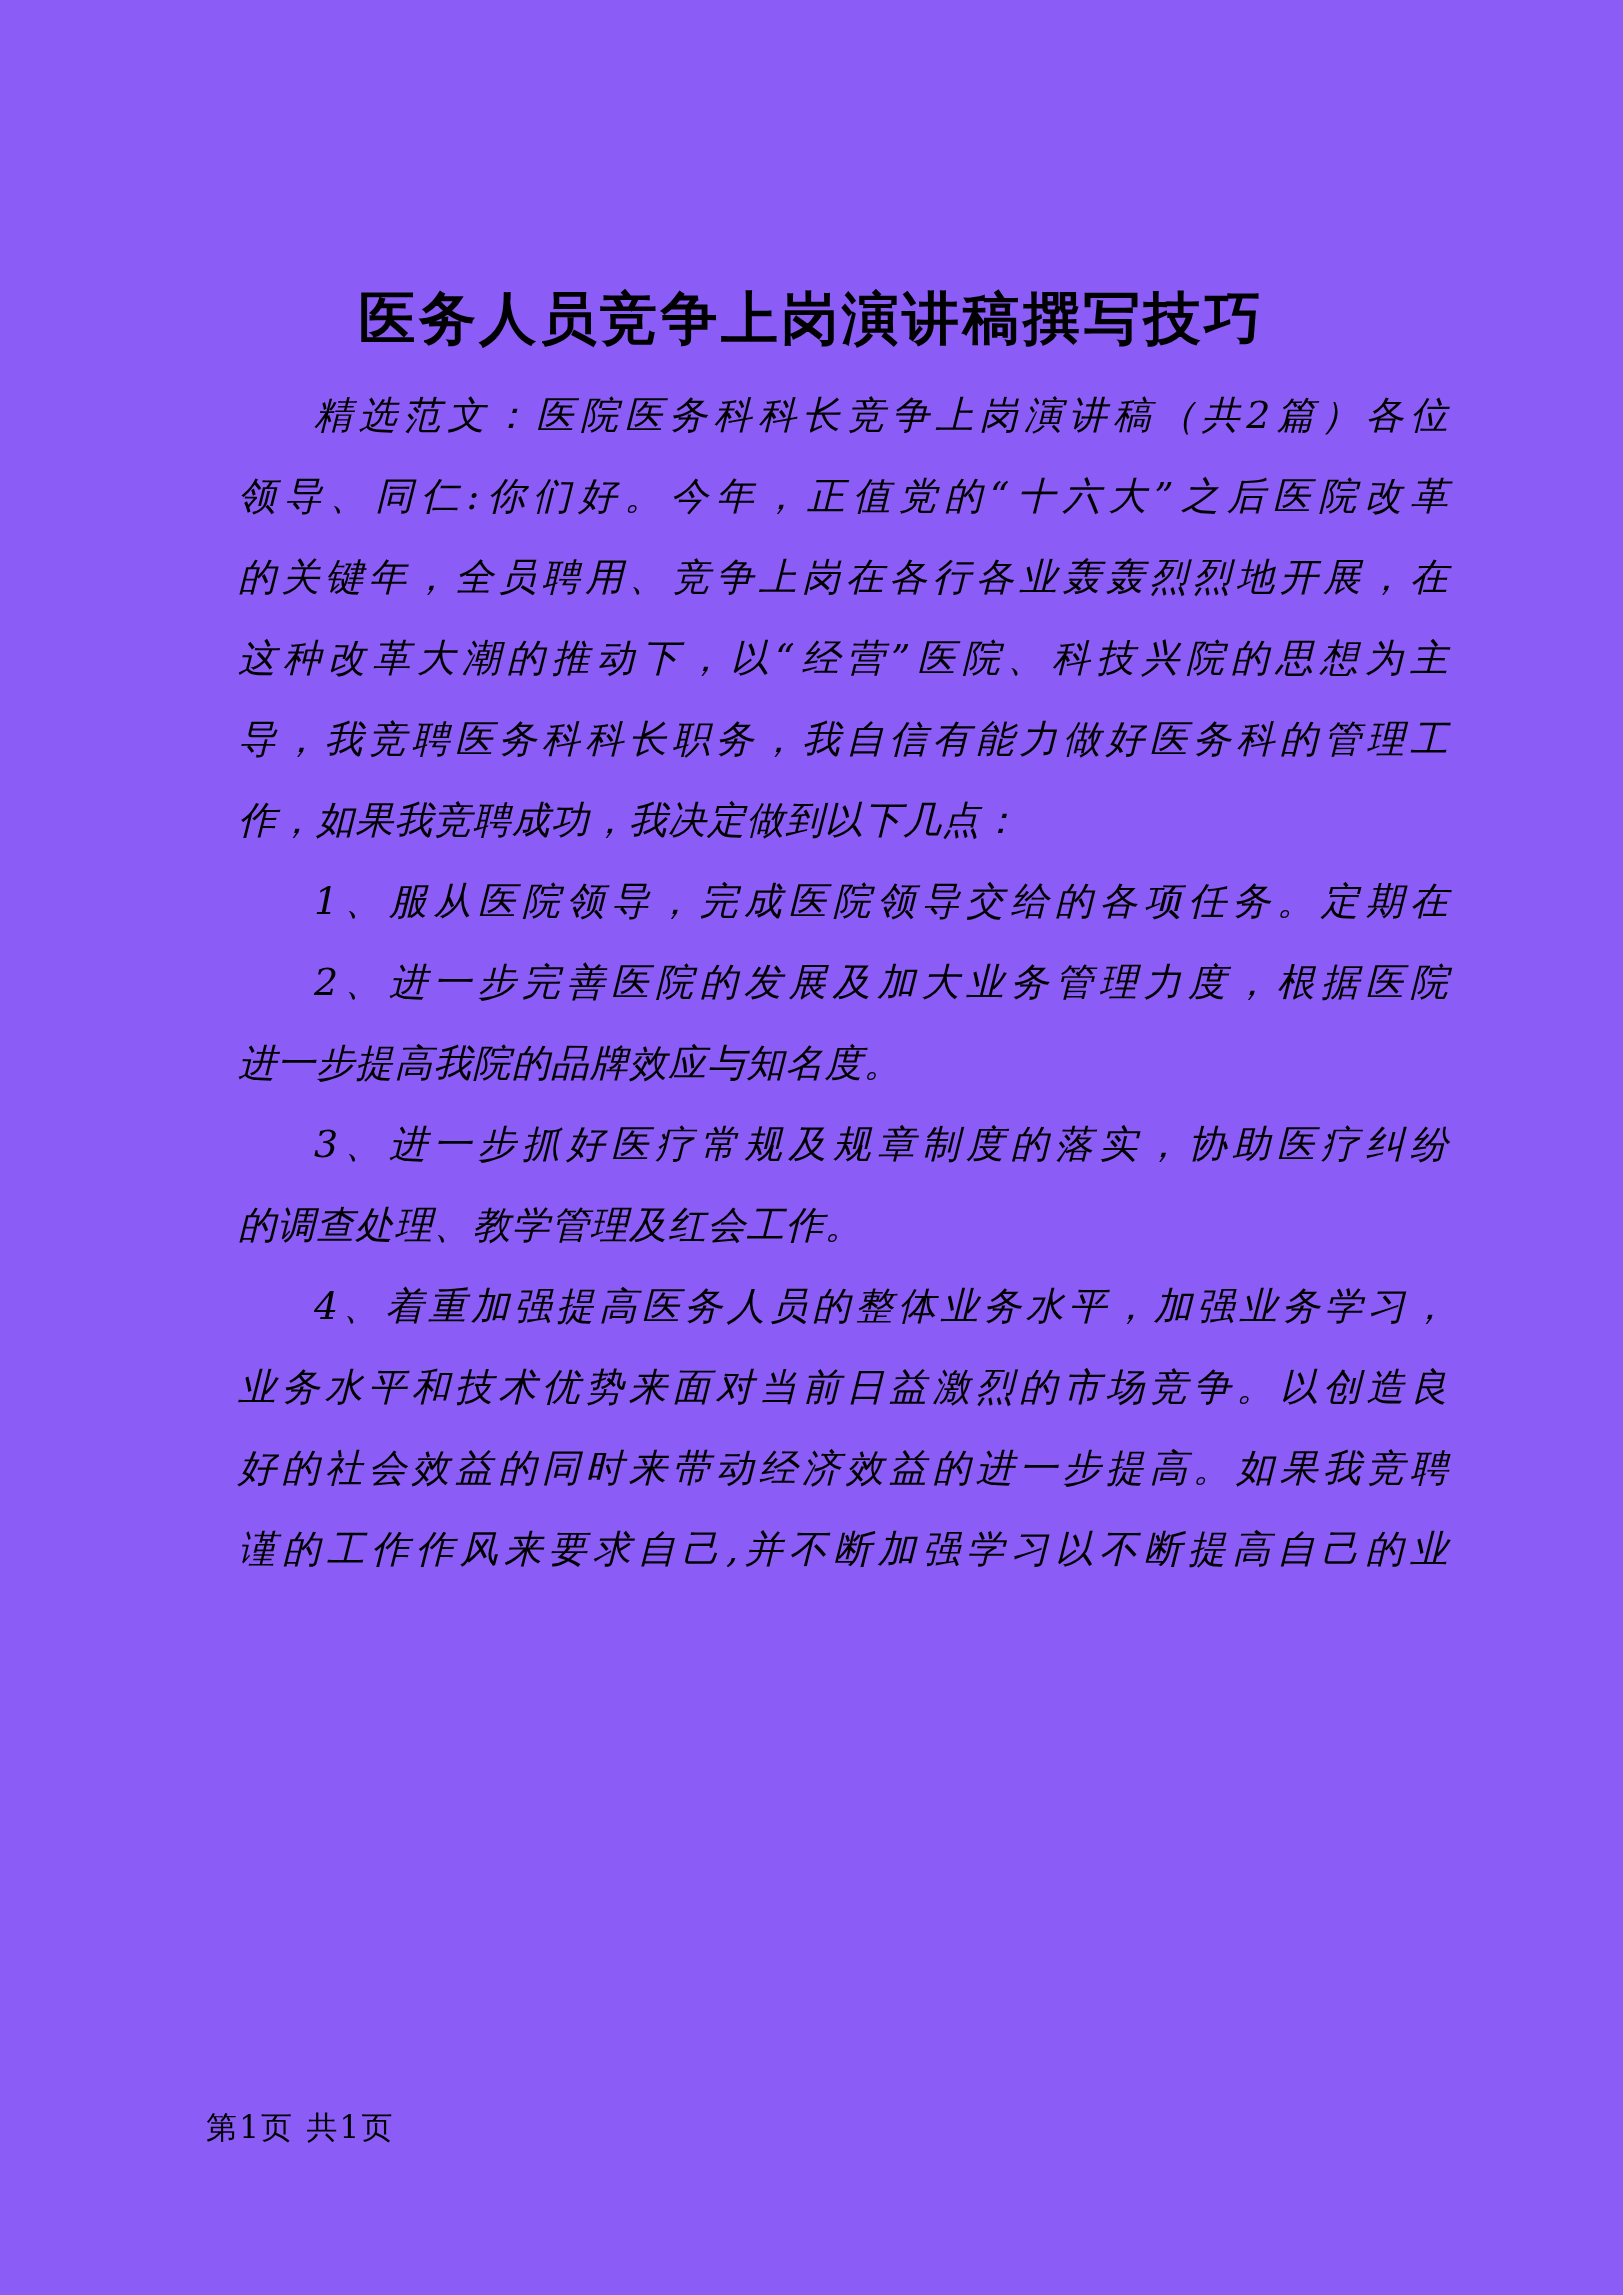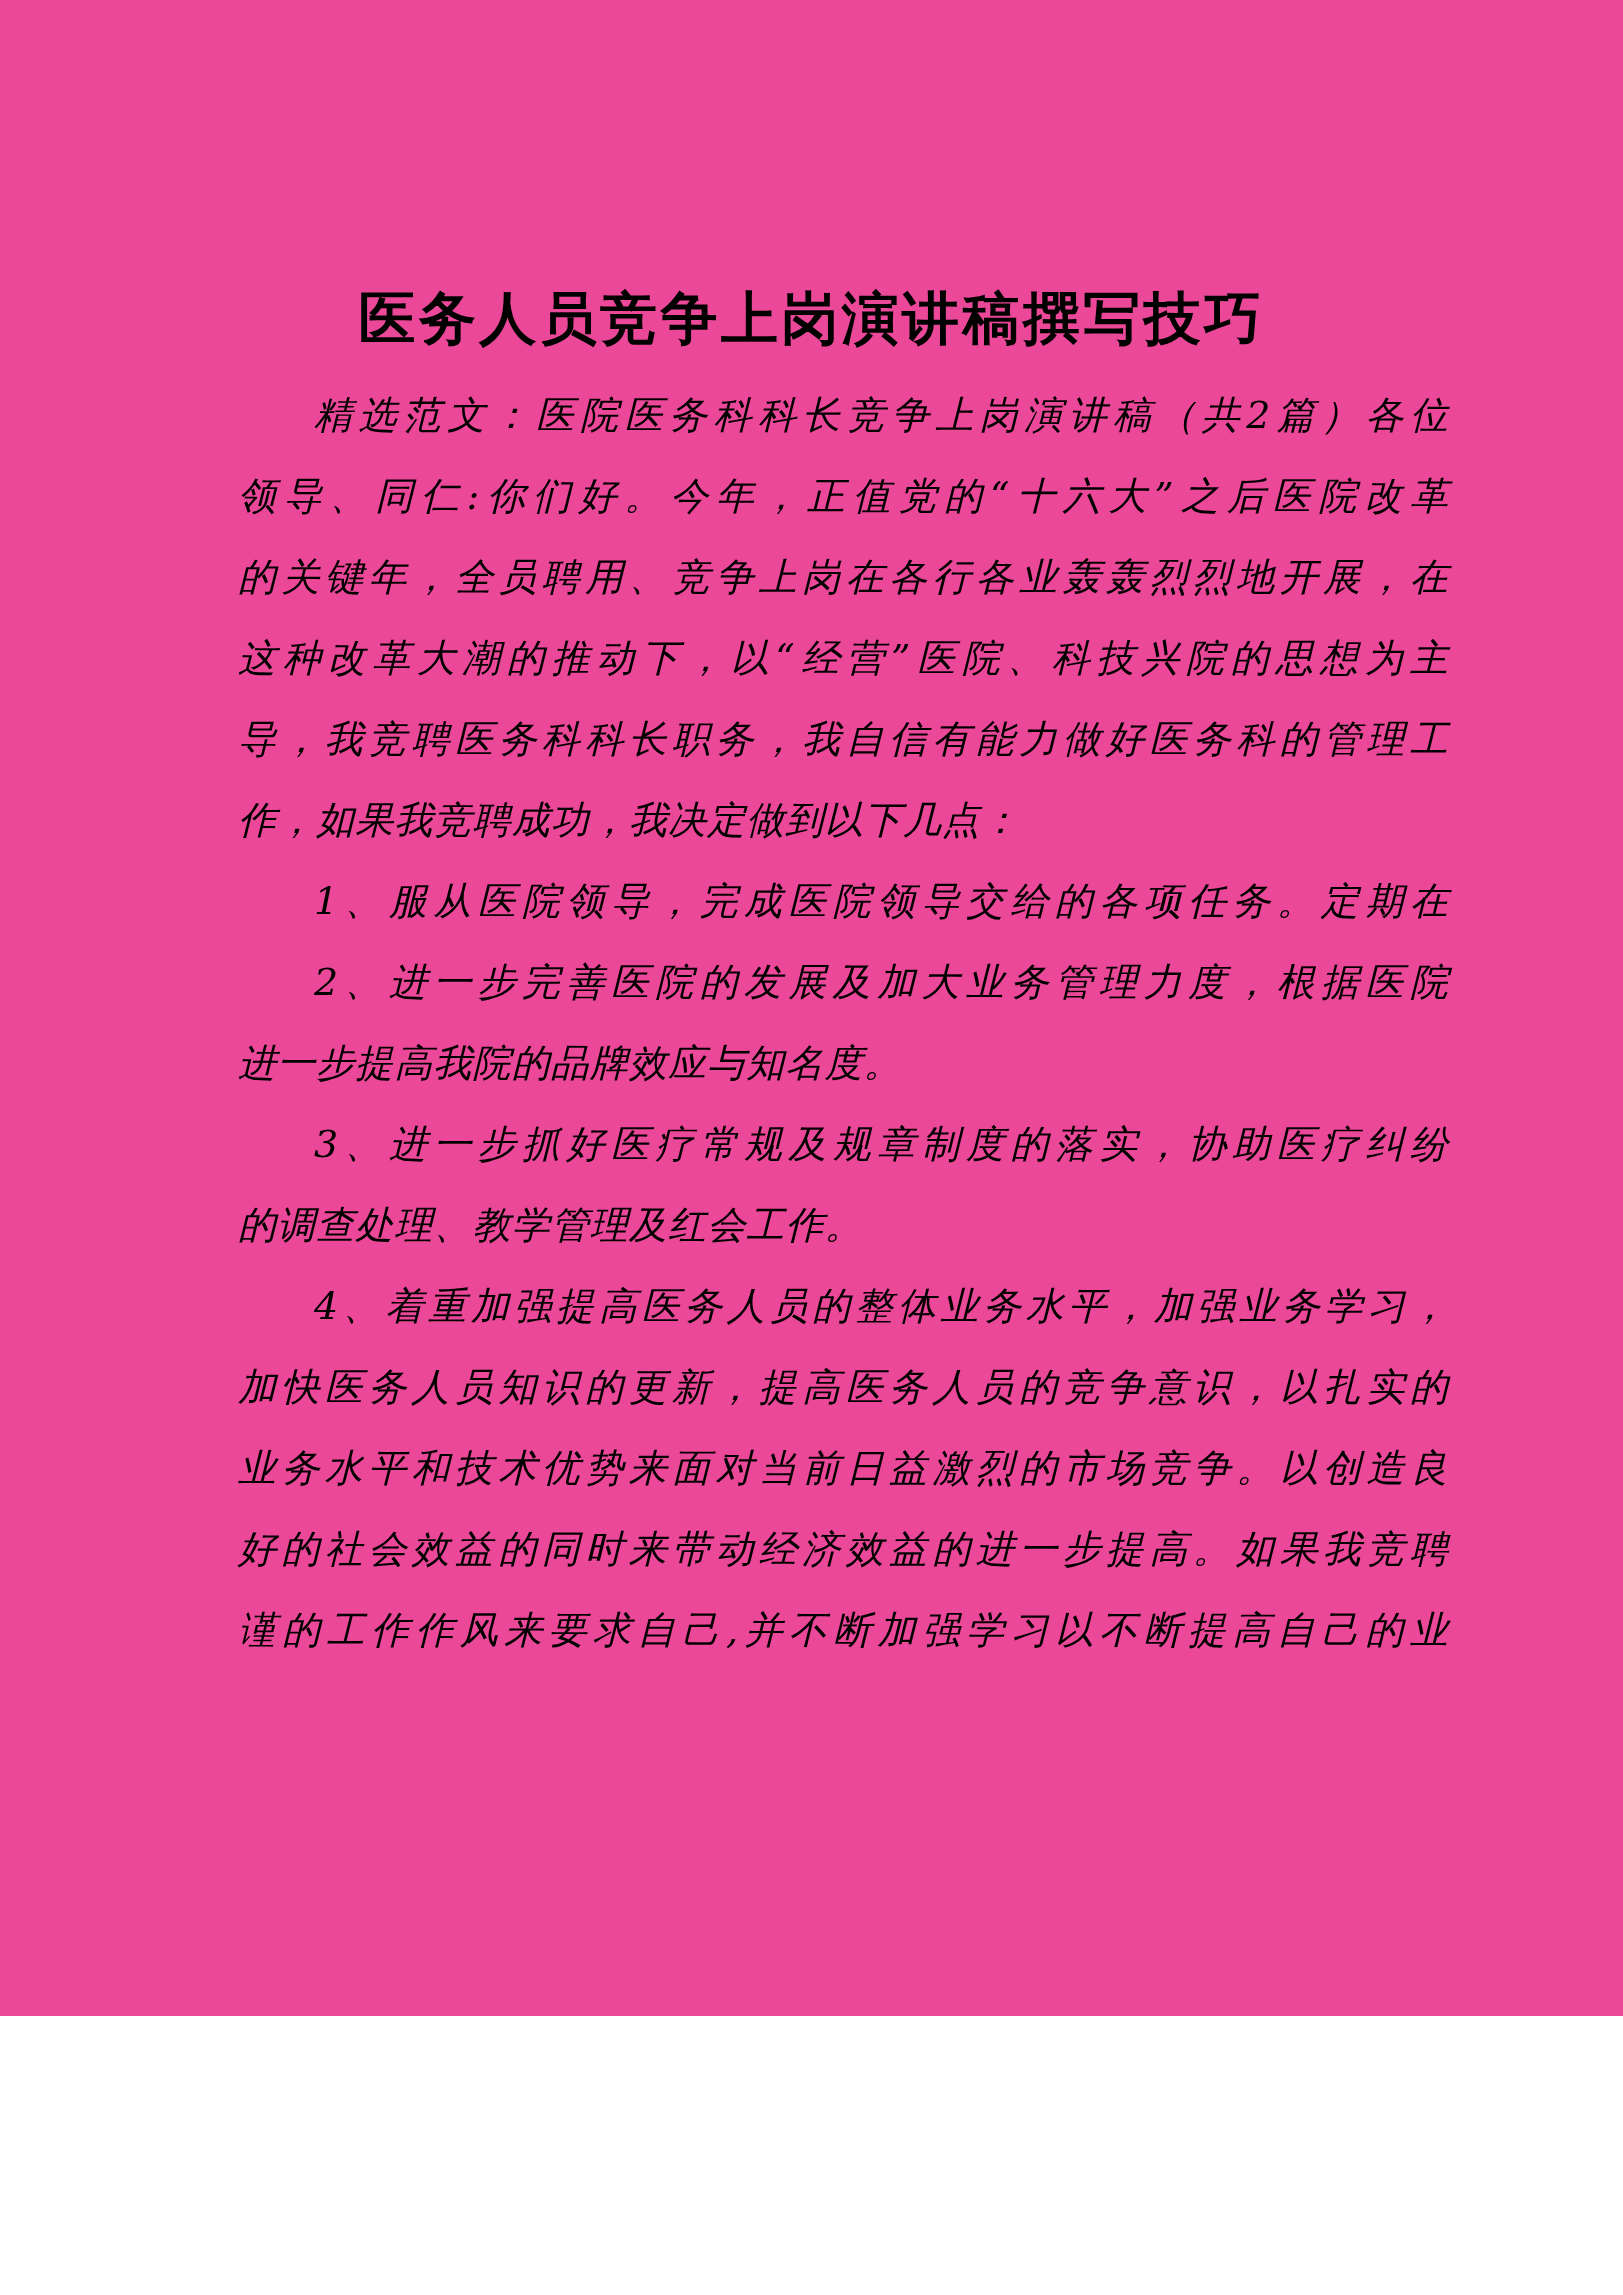--- a/index.html
+++ b/index.html
@@ -3,22 +3,22 @@
 <meta charset="utf-8">
 <style>
   html, body {
     margin: 0;
     padding: 0;
     background: #ffffff;
   }
   .page {
     position: relative;
     width: 1623px;
-    height: 2016px;
-    background: #ec4899;
+    height: 2295px;
+    background: #8b5cf6;
     color: #000000;
     font-family: "DejaVu Serif", "Liberation Serif", serif;
     overflow: hidden;
   }
   .doc-title {
     position: absolute;
     top: 276px;
     left: 206px;
     width: 1211px;
     text-align: center;
@@ -74,21 +74,20 @@
       <div class="line justify">的关键年，全员聘用、竞争上岗在各行各业轰轰烈烈地开展，在</div>
       <div class="line justify">这种改革大潮的推动下，以“经营”医院、科技兴院的思想为主</div>
       <div class="line justify">导，我竞聘医务科科长职务，我自信有能力做好医务科的管理工</div>
       <div class="line">作，如果我竞聘成功，我决定做到以下几点：</div>
       <div class="line justify indent">1、服从医院领导，完成医院领导交给的各项任务。定期在</div>
       <div class="line justify indent">2、进一步完善医院的发展及加大业务管理力度，根据医院</div>
       <div class="line">进一步提高我院的品牌效应与知名度。</div>
       <div class="line justify indent">3、进一步抓好医疗常规及规章制度的落实，协助医疗纠纷</div>
       <div class="line">的调查处理、教学管理及红会工作。</div>
       <div class="line justify indent">4、着重加强提高医务人员的整体业务水平，加强业务学习，</div>
-      <div class="line justify">加快医务人员知识的更新，提高医务人员的竞争意识，以扎实的</div>
       <div class="line justify">业务水平和技术优势来面对当前日益激烈的市场竞争。以创造良</div>
       <div class="line justify">好的社会效益的同时来带动经济效益的进一步提高。如果我竞聘</div>
       <div class="line justify">谨的工作作风来要求自己,并不断加强学习以不断提高自己的业</div>
     </div>
 
   <div class="doc-footer">第1页 共1页</div>
 </div>
 
 
 </body></html>

